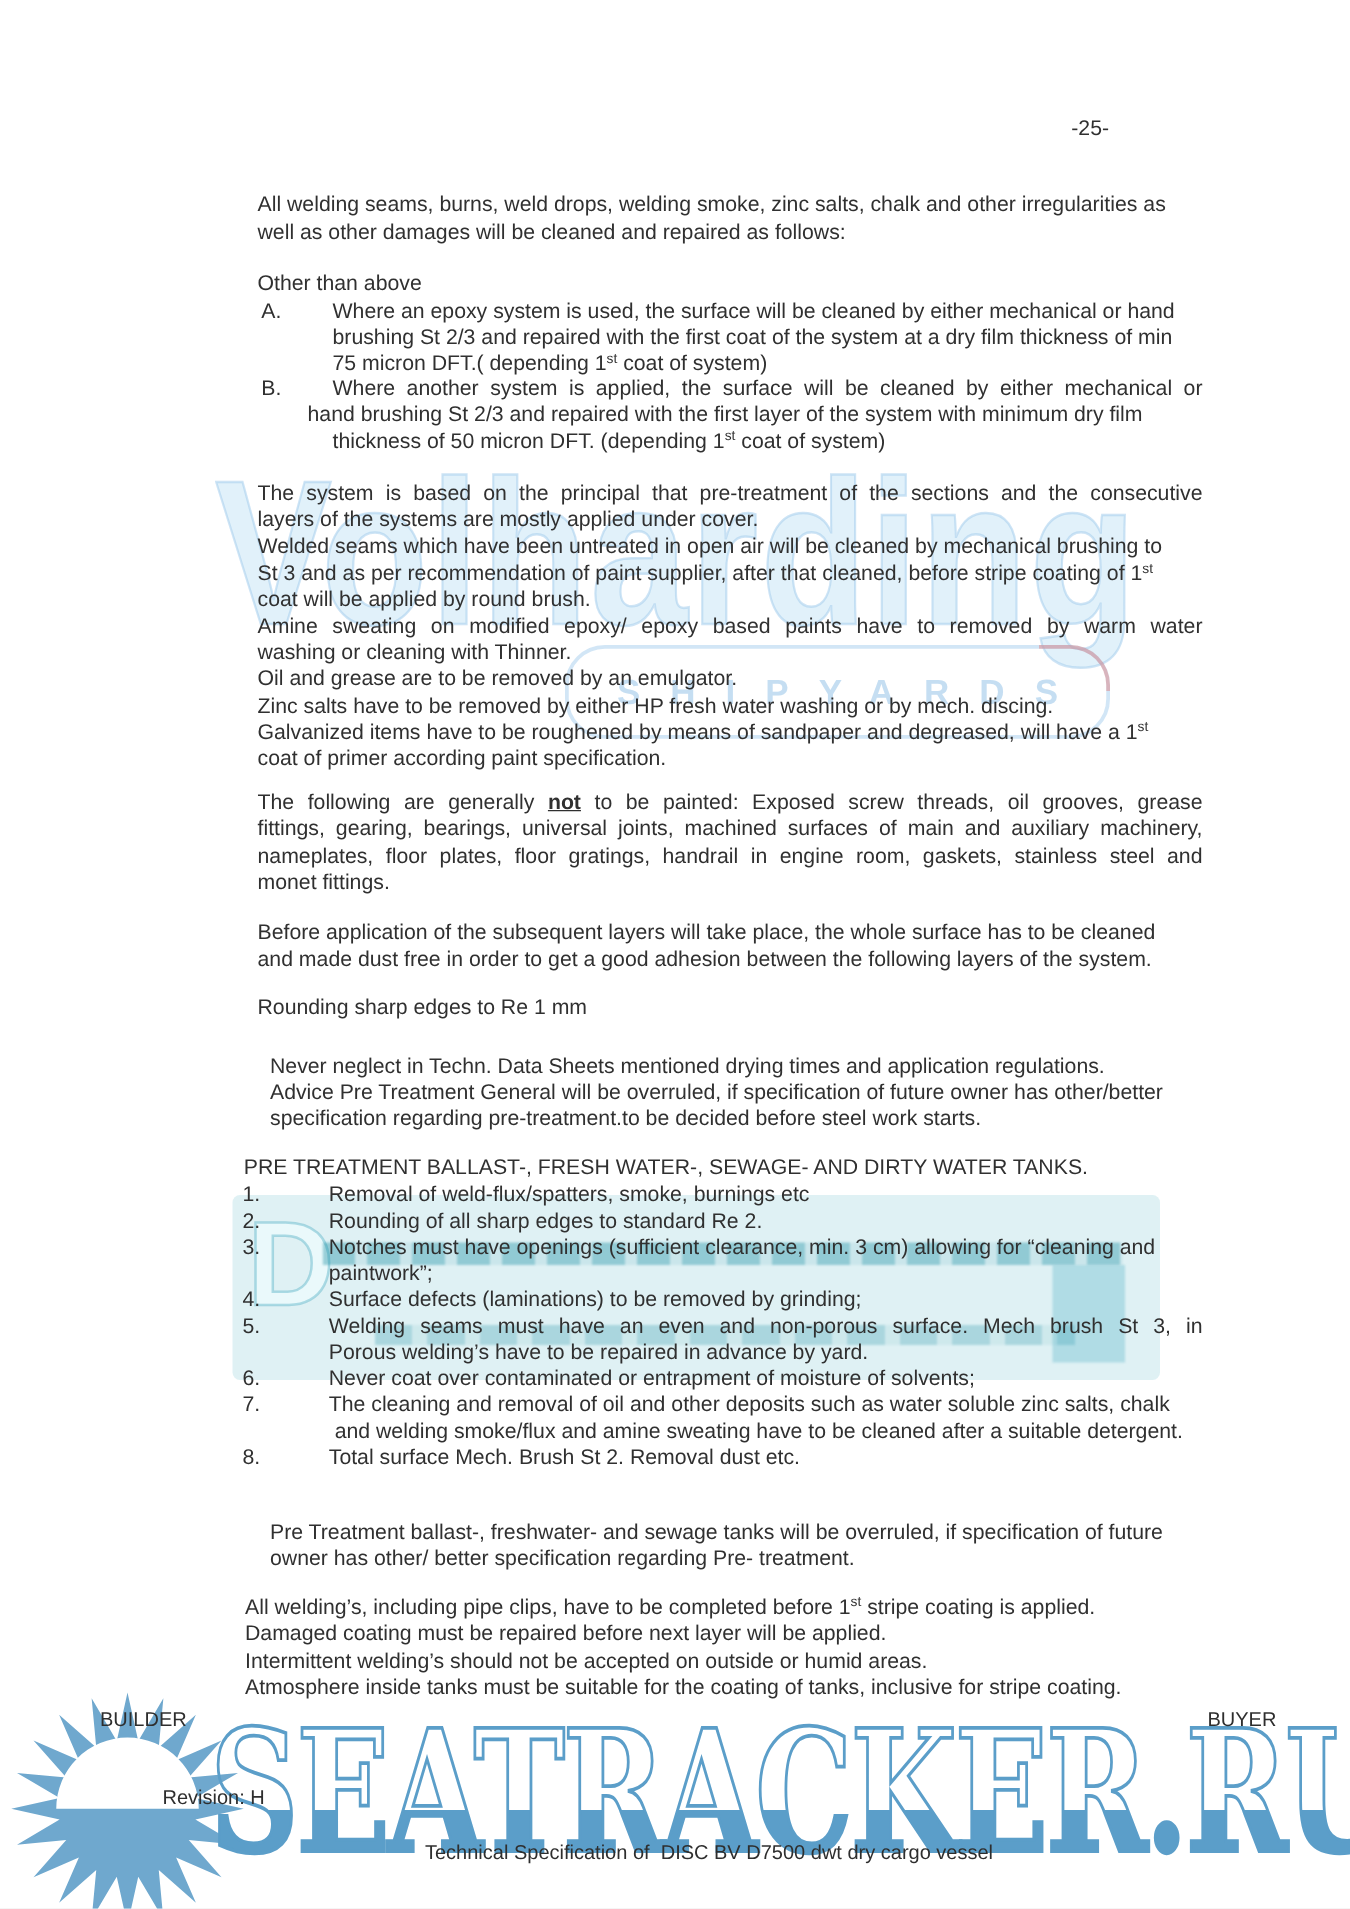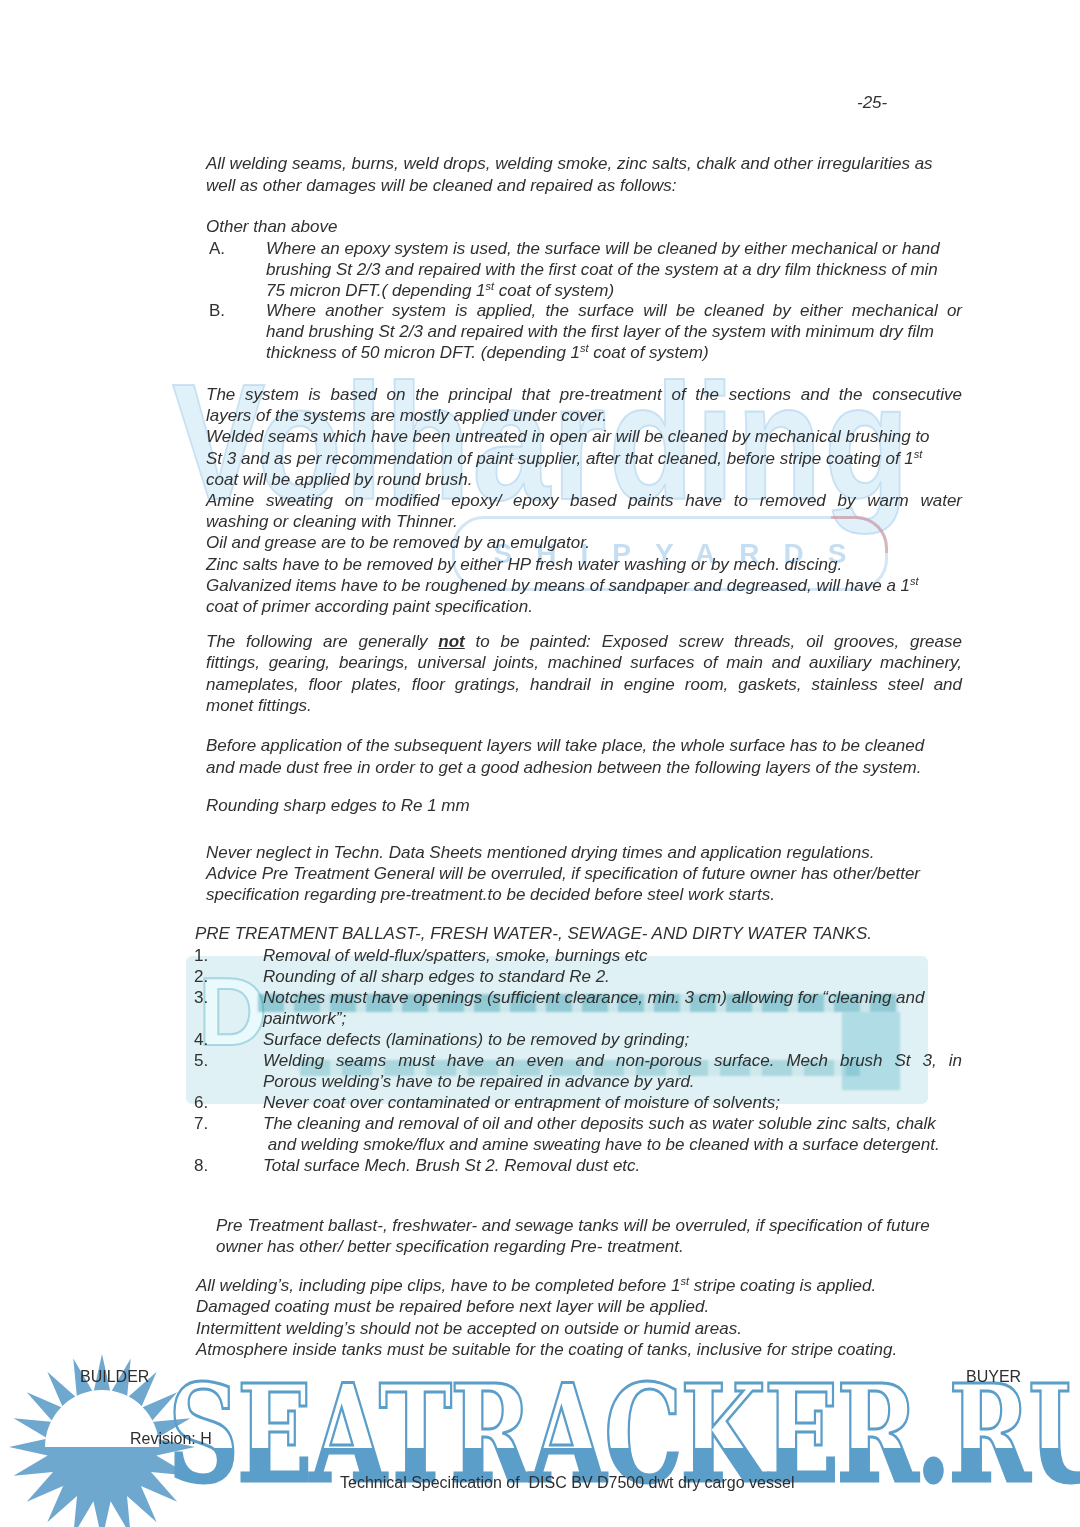--- a/index.html
+++ b/index.html
@@ -1,19 +1,19 @@
 <!DOCTYPE html>
 <html style="--logo-blue: #5b9ec9; --sun-blue: #6fa8ce;"><head>
 <meta charset="utf-8">
 <style>
   html,body{margin:0;padding:0;background:#e8e8e8;}
   .page{position:relative;width:1080px;height:1527px;background:#ffffff;overflow:hidden;
         font-family:"Liberation Sans","DejaVu Sans",sans-serif;color:#303030;}
   .blk{position:absolute;font-size:17px;line-height:21.5px;z-index:5;}
-  .ln{white-space:pre;font-style:italic;}
+  .ln{white-space:pre;}
   .j{white-space:normal;text-align:justify;text-align-last:justify;}
   .row{display:flex;}
   .num{flex:0 0 auto;display:inline-block;}
   sup.sp{font-size:11px;position:relative;top:-6px;vertical-align:baseline;line-height:0;}
   .bu{font-weight:bold;text-decoration:underline;}
   
   .wm-name{position:absolute;left:172px;top:360px;z-index:1;font-weight:bold;
            font-size:165px;line-height:1;letter-spacing:2px;white-space:pre;
            transform:scaleX(0.85);transform-origin:0 0;
            color:rgba(223,240,250,0.95);-webkit-text-stroke:2px rgba(165,205,236,0.55);}
@@ -83,21 +83,21 @@
     </div>
     <div class="ln" style="margin-left:57px;">brushing St 2/3 and repaired with the first coat of the system at a dry film thickness of min</div>
     <div class="ln" style="margin-left:57px;"><span>75 micron DFT.( depending 1</span><sup class="sp">st</sup><span> coat of system)</span></div>
   </div>
 
   <div class="blk" style="left:209px;top:300px;line-height:21px;">
     <div class="row">
       <span class="num" style="width:57px;">B.</span>
       <span class="ln j" style="display:inline-block;width:696px;">Where another system is applied, the surface will be cleaned by either mechanical or</span>
     </div>
-    <div class="ln" style="margin-left:57px;">hand brushing St 2/3 and repaired with the first layer of the system with minimum dry film</div>
+    <div class="ln" style="margin-left:37px;">hand brushing St 2/3 and repaired with the first layer of the system with minimum dry film</div>
     <div class="ln" style="margin-left:57px;"><span>thickness of 50 micron DFT. (depending 1</span><sup class="sp">st</sup><span> coat of system)</span></div>
   </div>
 
   <div class="blk" style="left:206px;top:384px;line-height:21.2px;width:756px;">
     <div class="ln j">The system is based on the principal that pre-treatment of the sections and the consecutive</div>
     <div class="ln">layers of the systems are mostly applied under cover.</div>
     <div class="ln">Welded seams which have been untreated in open air will be cleaned by mechanical brushing to</div>
     <div class="ln"><span>St 3 and as per recommendation of paint supplier, after that cleaned, before stripe coating of 1</span><sup class="sp">st</sup></div>
     <div class="ln">coat will be applied by round brush.</div>
     <div class="ln j">Amine sweating on modified epoxy/ epoxy based paints have to removed by warm water</div>
@@ -117,21 +117,21 @@
 
   <div class="blk" style="left:206px;top:735px;">
     <div class="ln">Before application of the subsequent layers will take place, the whole surface has to be cleaned</div>
     <div class="ln">and made dust free in order to get a good adhesion between the following layers of the system.</div>
   </div>
 
   <div class="blk" style="left:206px;top:795px;">
     <div class="ln">Rounding sharp edges to Re 1 mm</div>
   </div>
 
-  <div class="blk" style="left:206px;top:842px;line-height:21px;">
+  <div class="blk" style="left:216px;top:842px;line-height:21px;">
     <div class="ln">Never neglect in Techn. Data Sheets mentioned drying times and application regulations.</div>
     <div class="ln">Advice Pre Treatment General will be overruled, if specification of future owner has other/better</div>
     <div class="ln">specification regarding pre-treatment.to be decided before steel work starts.</div>
   </div>
 
   <div class="blk" style="left:195px;top:923px;">
     <div class="ln">PRE TREATMENT BALLAST-, FRESH WATER-, SEWAGE- AND DIRTY WATER TANKS.</div>
   </div>
 
   <div class="blk" style="left:194px;top:945px;line-height:21px;">
@@ -158,21 +158,21 @@
       </div>
     <div class="ln" style="margin-left:69px;">Porous welding’s have to be repaired in advance by yard.</div>
     <div class="row">
         <span class="num" style="width:69px;">6.</span>
         <span class="ln">Never coat over contaminated or entrapment of moisture of solvents;</span>
       </div>
     <div class="row">
         <span class="num" style="width:69px;">7.</span>
         <span class="ln">The cleaning and removal of oil and other deposits such as water soluble zinc salts, chalk</span>
       </div>
-    <div class="ln" style="margin-left:69px;"> and welding smoke/flux and amine sweating have to be cleaned with a surface detergent.</div>
+    <div class="ln" style="margin-left:69px;"> and welding smoke/flux and amine sweating have to be cleaned after a suitable detergent.</div>
     <div class="row">
         <span class="num" style="width:69px;">8.</span>
         <span class="ln">Total surface Mech. Brush St 2. Removal dust etc.</span>
       </div>
   </div>
 
   <div class="blk" style="left:196px;top:1215px;line-height:21px;margin-left:20px;">
     <div class="ln">Pre Treatment ballast-, freshwater- and sewage tanks will be overruled, if specification of future</div>
     <div class="ln">owner has other/ better specification regarding Pre- treatment.</div>
   </div>

